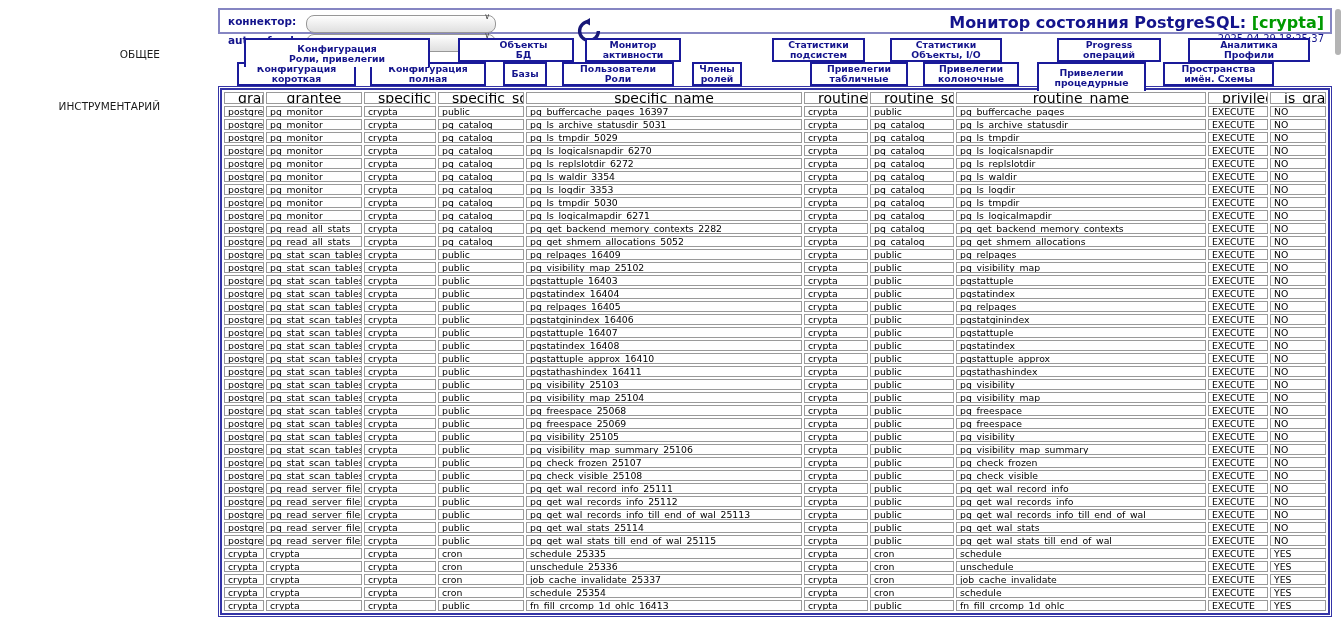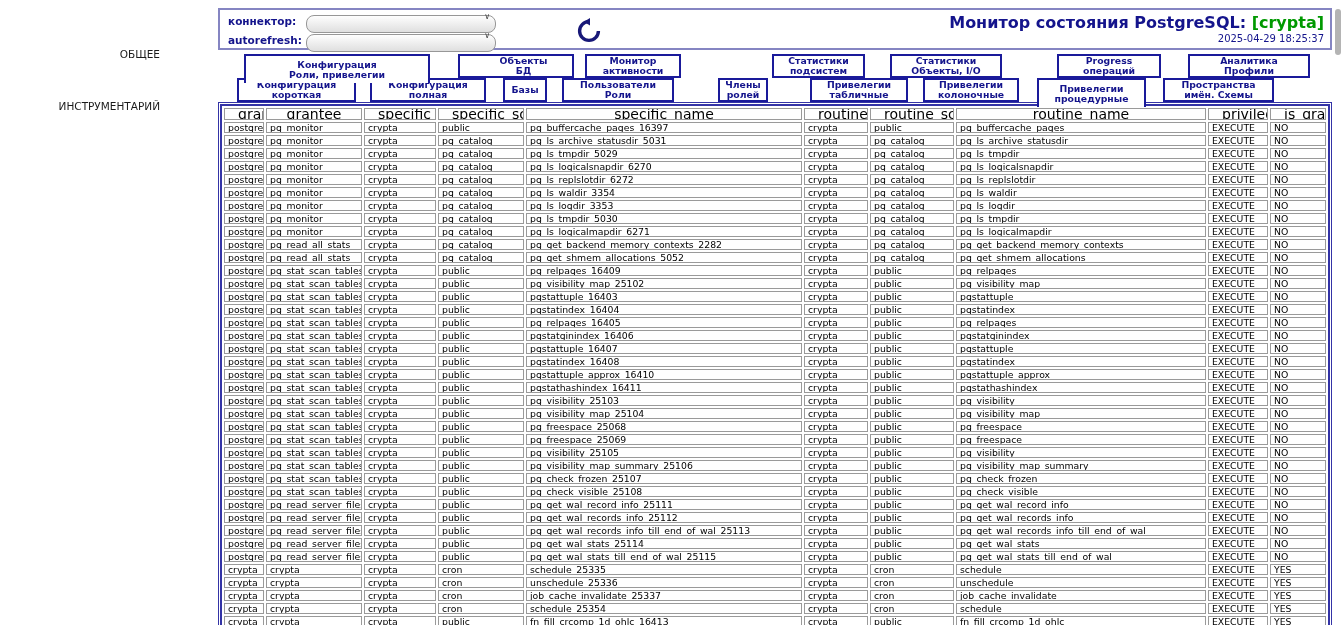--- a/index.html
+++ b/index.html
@@ -20,21 +20,21 @@
   #heading-tools   { top:100px; }
   .side-links { position:absolute; left:8px; }
   #general-links { top:64px; }
   #tools-links   { top:117px; }
   .side-link { display:block; color:#1616c8; font-size:10px; line-height:11.5px;
                text-decoration:none; white-space:nowrap; cursor:pointer; }
 
   
   .main { position:absolute; left:218px; top:8px; width:1114px; }
 
-  .header-box { position:relative; height:42px; border:2px solid #8585c2;
+  .header-box { position:relative; height:26px; border:2px solid #8585c2;
                 padding:3px 8px; }
   .conn-grid { display:grid; grid-template-columns:74px 190px;
                grid-auto-rows:16px; column-gap:4px; row-gap:3px; align-items:center; }
   .hdr-label { font-size:10.5px; font-weight:bold; color:#14148c; white-space:nowrap; }
   .sel { position:relative; }
   .sel select { appearance:none; -webkit-appearance:none; width:190px; height:16px;
                 border:1px solid #979797; border-radius:8px;
                 background:linear-gradient(#fefefe,#dfdfdf);
                 color:#14148c; font-family:"DejaVu Sans",sans-serif;
                 font-size:9.5px; font-weight:bold; padding:0 16px 16px 8px; }
@@ -60,21 +60,21 @@
   #tabs-row1 .tab:nth-child(2){left:240px; width:116px;padding-left:15px;}
   #tabs-row1 .tab:nth-child(3){left:367px; width:96px;}
   #tabs-row1 .tab:nth-child(4){left:554px; width:93px;}
   #tabs-row1 .tab:nth-child(5){left:672px; width:112px;}
   #tabs-row1 .tab:nth-child(6){left:839px; width:104px;}
   #tabs-row1 .tab:nth-child(7){left:970px; width:122px;}
   #tabs-row2 .tab:nth-child(1){left:19px;  width:119px;}
   #tabs-row2 .tab:nth-child(2){left:152px; width:116px;}
   #tabs-row2 .tab:nth-child(3){left:285px; width:44px;}
   #tabs-row2 .tab:nth-child(4){left:344px; width:112px;}
-  #tabs-row2 .tab:nth-child(5){left:500px; width:50px;}
+  #tabs-row2 .tab:nth-child(5){left:474px; width:50px;}
   #tabs-row2 .tab:nth-child(6){left:592px; width:98px;}
   #tabs-row2 .tab:nth-child(7){left:705px; width:96px;}
   #tabs-row2 .tab:nth-child(8){left:819px; width:109px;}
   #tabs-row2 .tab:nth-child(9){left:945px; width:111px;}
 
   
   .table-outer { border:1px solid #3434a6; padding:1px; background:#fff; }
   .table-inner { border:2px solid #3434a6; }
   table.grid { width:100%; table-layout:fixed; border-collapse:separate;
                border-spacing:2px; background:#fff; }

